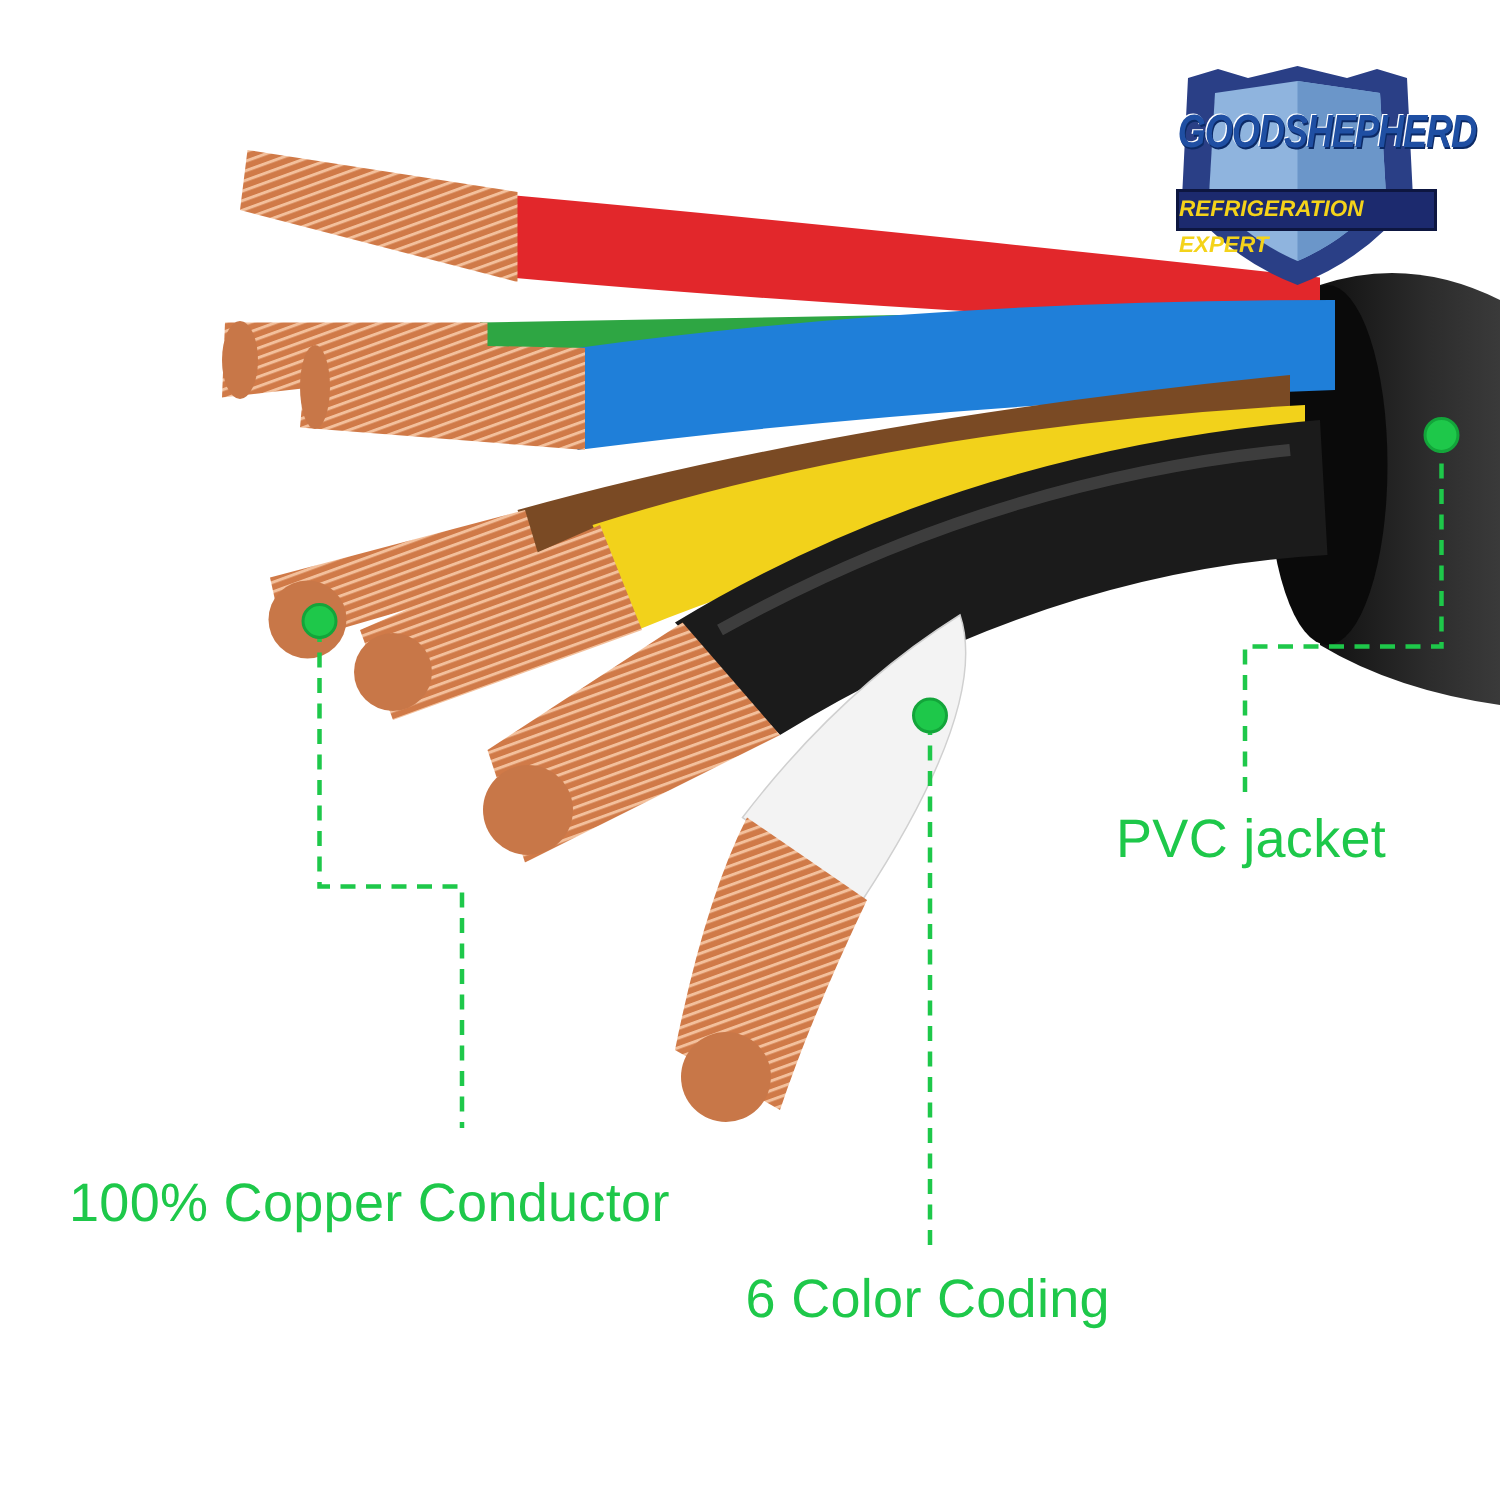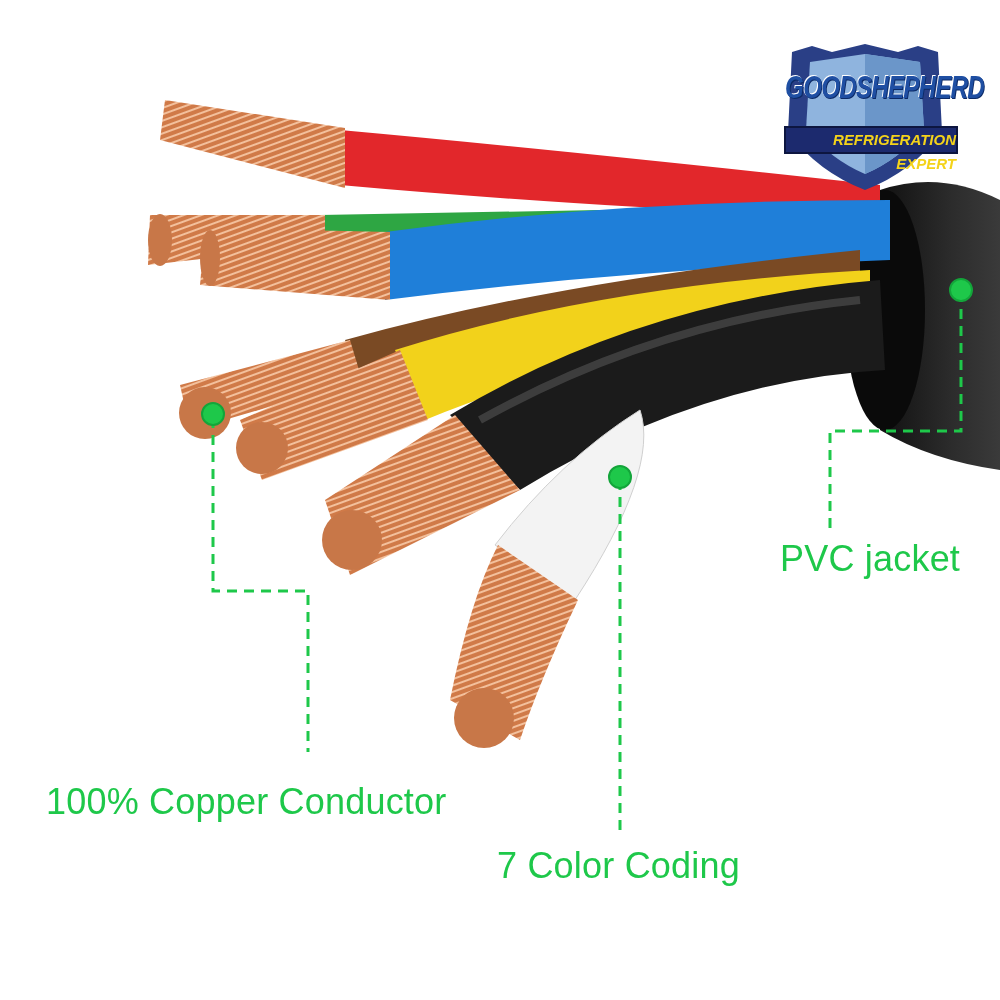--- a/index.html
+++ b/index.html
@@ -1,21 +1,21 @@
 <!DOCTYPE html>
 <html><head>
 <meta charset="utf-8">
 <style>
   html,body{margin:0;padding:0;background:#fff;}
   #stage{position:relative;width:1000px;height:1000px;overflow:hidden;background:#fff;font-family:"Liberation Sans",sans-serif;}
   svg#art{position:absolute;left:0;top:0;}
   .label{position:absolute;color:#1ec84a;font-size:36px;white-space:nowrap;letter-spacing:0.2px;}
   .logo{position:absolute;left:752px;top:42px;width:226px;height:150px;}
   .logo-title{position:absolute;left:10px;top:28px;width:210px;text-align:center;font-family:"Liberation Sans",sans-serif;font-weight:bold;font-style:italic;font-size:31px;color:#1f4fa3;letter-spacing:-1px;transform:scaleX(0.78);transform-origin:center;text-shadow:1px 1px 0 #0c2a66,-1px -1px 0 #fff;}
-  .logo-sub{position:absolute;left:32px;top:84px;width:170px;height:24px;background:#1c2a6e;border:2px solid #0d1640;color:#f4d31a;font-weight:bold;font-style:italic;font-size:15px;text-align:right;line-height:24px;font-family:"Liberation Sans",sans-serif;}
+  .logo-sub{position:absolute;left:32px;top:84px;width:170px;height:24px;background:#1c2a6e;border:2px solid #0d1640;color:#f4d31a;font-weight:bold;font-style:italic;font-size:15px;text-align:left;line-height:24px;font-family:"Liberation Sans",sans-serif;}
 </style>
 </head>
 <body>
 
 <div id="stage">
   <svg id="art" width="1000" height="1000" viewBox="0 0 1000 1000">
     <defs>
       <linearGradient id="gCopper" x1="0" y1="0" x2="0" y2="1">
         <stop offset="0" stop-color="#f2b48c"></stop>
         <stop offset="0.5" stop-color="#c8703f"></stop>
@@ -96,15 +96,15 @@
     <svg width="226" height="150" viewBox="0 0 226 150" style="position:absolute;left:0;top:0">
       <path d="M40 10 L60 4 L80 10 L113 2 L146 10 L166 4 L186 10 L190 90 Q160 130 113 148 Q66 130 36 90 Z" fill="#2a3f86"></path>
       <path d="M58 20 L113 12 L168 20 L172 88 Q146 118 113 132 Q80 118 54 88 Z" fill="#8fb4de"></path>
       <path d="M113 12 L168 20 L172 88 Q146 118 113 132 Z" fill="#6b96c9"></path>
     </svg>
     <div class="logo-title">GOODSHEPHERD</div>
     <div class="logo-sub">REFRIGERATION EXPERT</div>
   </div>
 
   <div class="label" style="left:46px;top:781px;">100% Copper Conductor</div>
-  <div class="label" style="left:497px;top:845px;">7 Color Coding</div>
-  <div class="label" style="left:780px;top:538px;">PVC jacket</div>
+  <div class="label" style="left:497px;top:845px;">6 Color Coding</div>
+  <div class="label" style="left:744px;top:538px;">PVC jacket</div>
 </div>
 
 </body></html>

